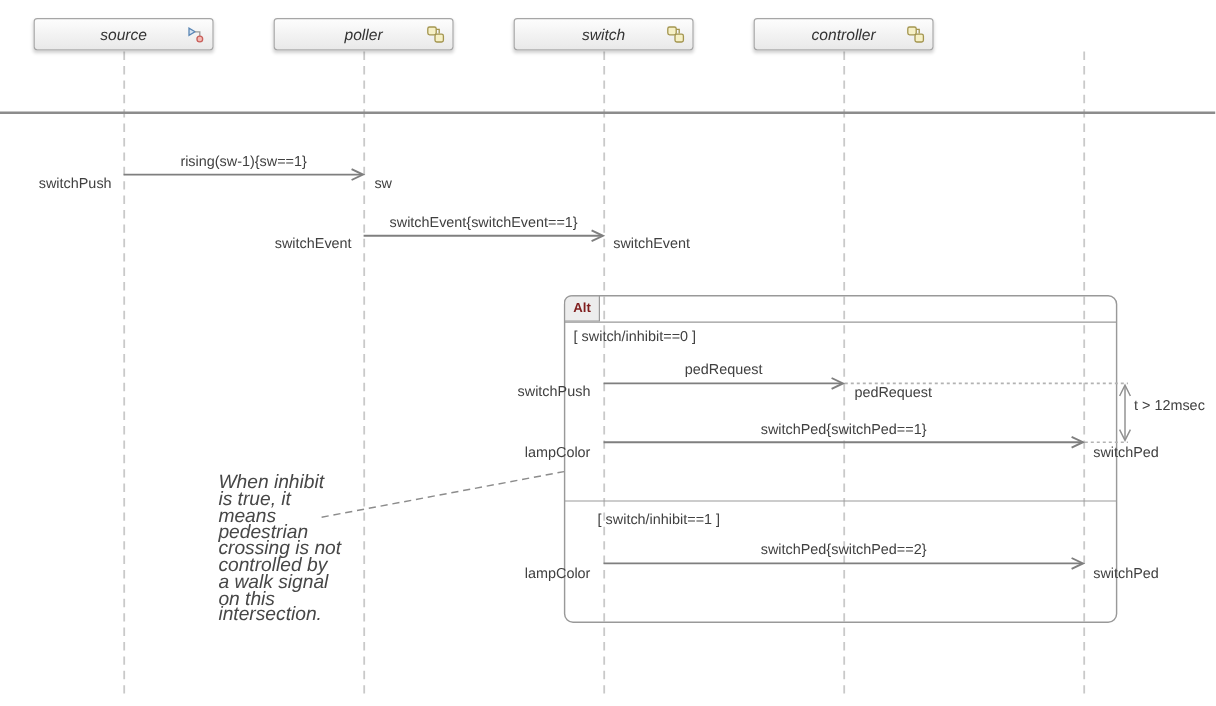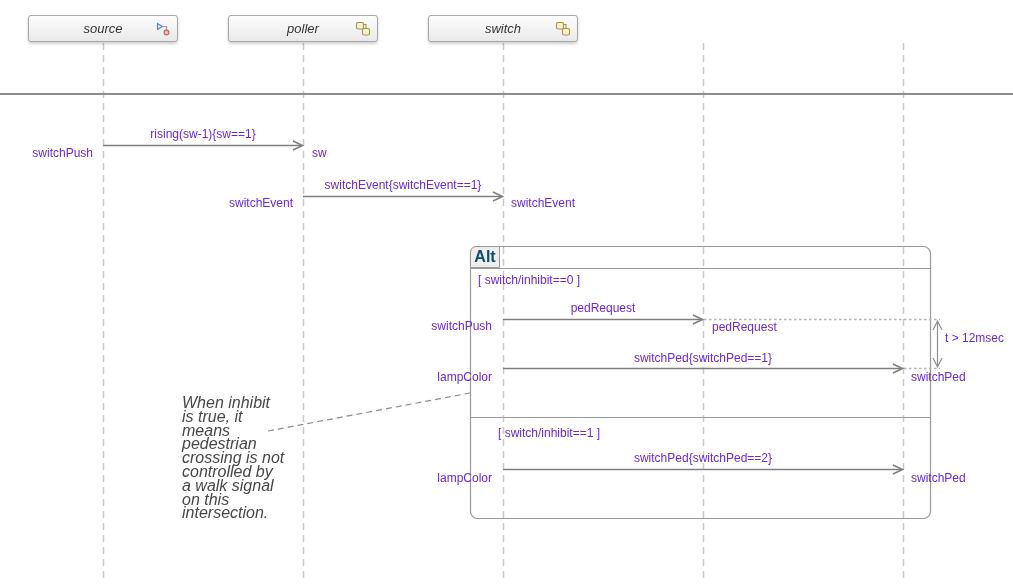--- a/index.html
+++ b/index.html
@@ -9,28 +9,28 @@
   }
   .participant{
     position:absolute;top:15px;width:150px;height:27px;box-sizing:border-box;
     border:1px solid #a6a6a6;border-radius:3px;
     background:linear-gradient(#fdfdfd,#e9e9e9);
     box-shadow:0 2px 3px rgba(0,0,0,0.18);
     display:flex;align-items:center;justify-content:center;font-style:italic;
   }
   .participant .pname{font-size:13px;color:#333;}
   .participant .picon{position:absolute;right:5px;top:4px;width:18px;height:18px;}
-  .lbl{position:absolute;font-size:12px;line-height:13px;height:13px;color:#6d28d9;white-space:nowrap;}
+  .lbl{position:absolute;font-size:12px;line-height:13px;height:13px;color:#404040;white-space:nowrap;}
   .ctr{text-align:center;}
   .rgt{text-align:right;}
   .alt-label{
     position:absolute;left:470px;top:246px;width:30px;height:22px;box-sizing:border-box;
     background:#ededed;border-right:1px solid #999;border-bottom:1px solid #999;
     border-top:1px solid #999;border-left:1px solid #999;border-radius:6px 0 0 0;
-    font-size:16px;font-weight:bold;color:#0c4a6e;
+    font-size:11px;font-weight:bold;color:#7f1d1d;
     display:flex;align-items:center;justify-content:center;
   }
   .comment{
     position:absolute;left:182px;top:396px;width:160px;
     font-size:16px;font-style:italic;line-height:13.8px;color:#474747;
   }
   svg.overlay{position:absolute;left:0;top:0;}
 </style>
 </head>
 <body>
@@ -109,20 +109,28 @@
 
   <div class="participant" style="left:428px;">
     <span class="pname">switch</span>
     <svg class="picon" viewBox="0 0 18 18">
       <path d="M9,4.5 L12,4.5 L12,8" fill="none" stroke="#a3954f" stroke-width="1.1"></path>
       <rect x="2.5" y="2.5" width="7" height="6.5" rx="1.5" fill="#f6f0c6" stroke="#a3954f" stroke-width="1.1"></rect>
       <rect x="8.5" y="8.5" width="7" height="6.5" rx="1.5" fill="#f6f0c6" stroke="#a3954f" stroke-width="1.1"></rect>
     </svg>
   </div>
 
+  <div class="participant" style="left:628px;">
+    <span class="pname">controller</span>
+    <svg class="picon" viewBox="0 0 18 18">
+      <path d="M9,4.5 L12,4.5 L12,8" fill="none" stroke="#a3954f" stroke-width="1.1"></path>
+      <rect x="2.5" y="2.5" width="7" height="6.5" rx="1.5" fill="#f6f0c6" stroke="#a3954f" stroke-width="1.1"></rect>
+      <rect x="8.5" y="8.5" width="7" height="6.5" rx="1.5" fill="#f6f0c6" stroke="#a3954f" stroke-width="1.1"></rect>
+    </svg>
+  </div>
 
 
   <div class="lbl ctr" style="left:103px;top:128px;width:200px;">rising(sw-1){sw==1}</div>
   <div class="lbl rgt" style="left:10px;top:147px;width:83px;">switchPush</div>
   <div class="lbl" style="left:312px;top:147px;">sw</div>
 
   <div class="lbl ctr" style="left:303px;top:179px;width:200px;">switchEvent{switchEvent==1}</div>
   <div class="lbl rgt" style="left:190px;top:197px;width:103px;">switchEvent</div>
   <div class="lbl" style="left:511px;top:197px;">switchEvent</div>
 

